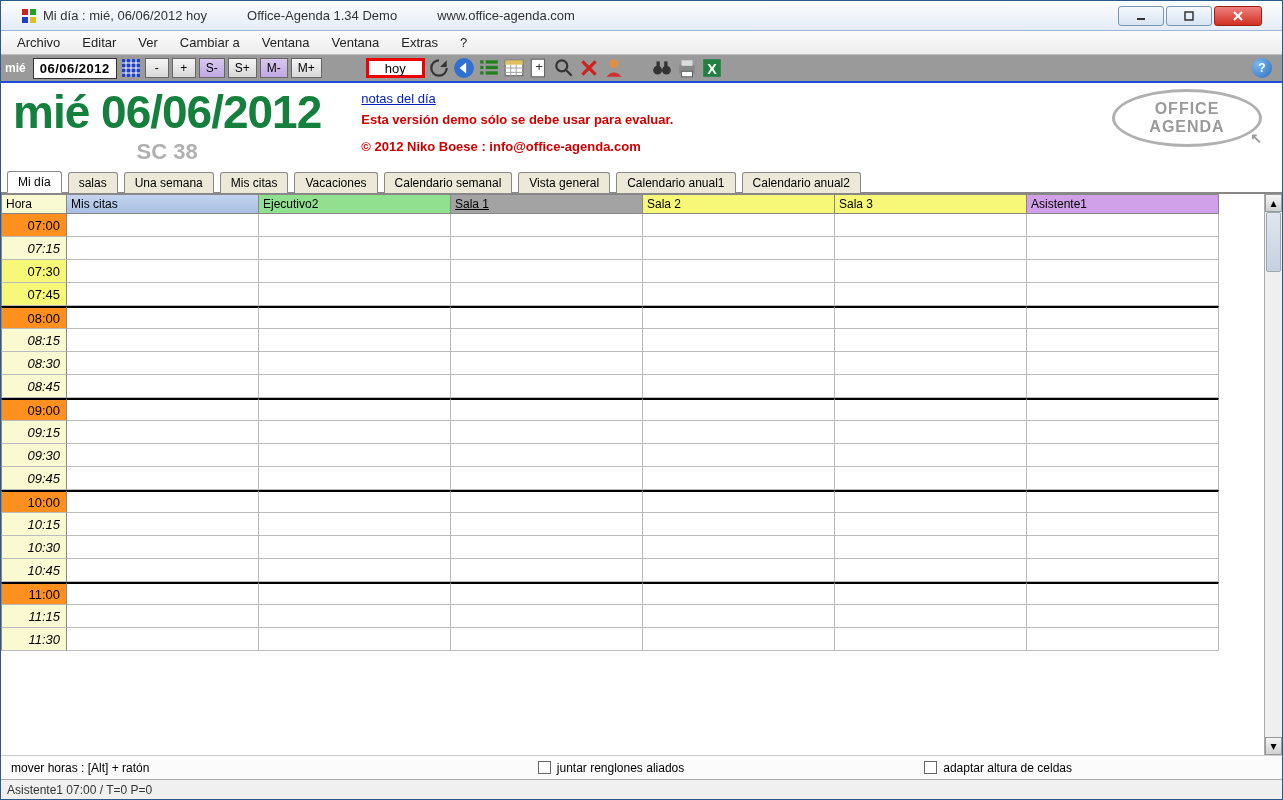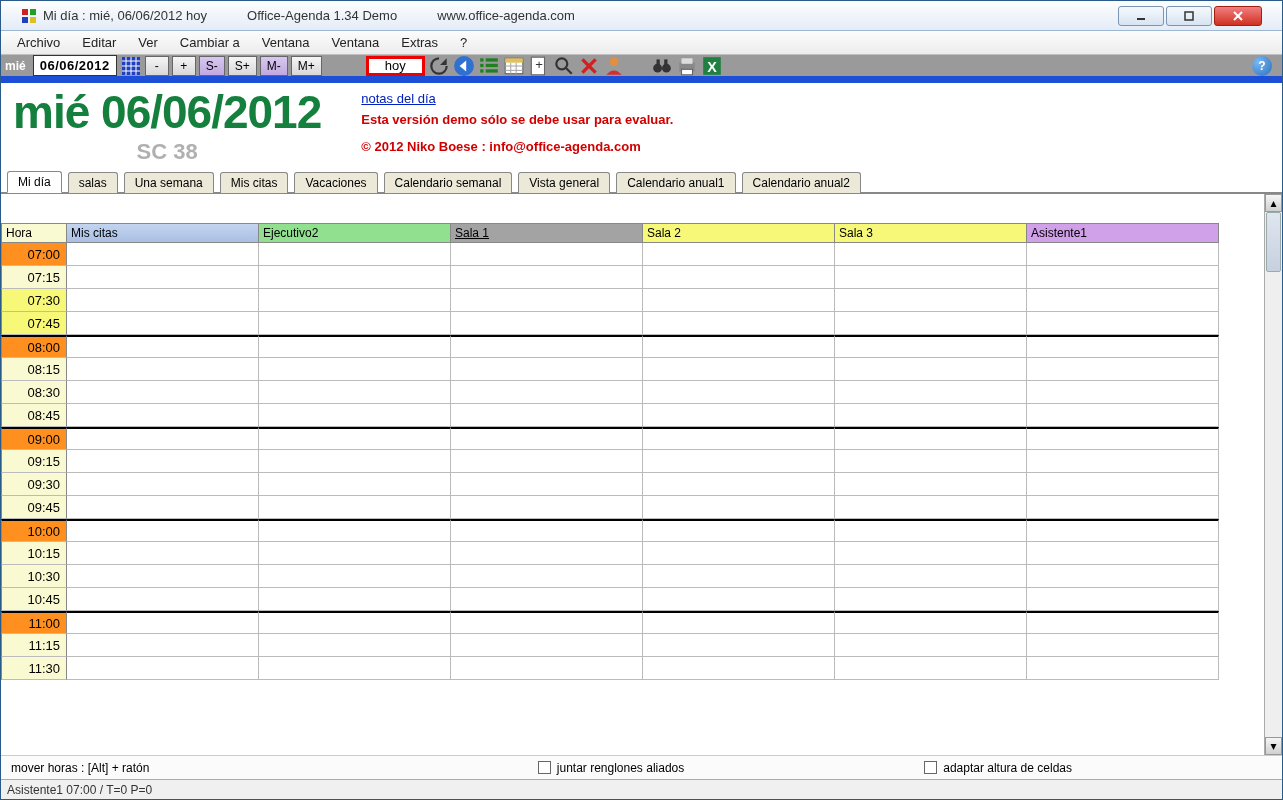--- a/index.html
+++ b/index.html
@@ -8,21 +8,21 @@
   .titlebar { height:30px; background:linear-gradient(#fdfefe,#e4ecf7); display:flex; align-items:center; padding:0 20px; border-bottom:1px solid #9db6d3; }
   .titlebar .icon { width:16px; height:16px; margin-right:6px; display:inline-block; }
   .titlebar .title-text { font-size:13px; color:#333; }
   .titlebar .title-seg { margin-right:40px; }
   .winbtns { margin-left:auto; display:flex; gap:2px; }
   .winbtn { width:46px; height:20px; border:1px solid #7a94b3; border-radius:3px; background:linear-gradient(#f6f9fd,#d7e4f2); display:flex; align-items:center; justify-content:center; cursor:pointer; }
   .winbtn.close { background:linear-gradient(#f08080,#d03020); border-color:#a02010; color:#fff; width:48px; }
   .winbtn svg { width:12px; height:12px; }
   .menubar { height:24px; background:linear-gradient(#fcfcfc,#ececec); border-bottom:1px solid #c0c0c0; display:flex; align-items:center; padding:0 6px; gap:2px; }
   .menubar .menu-item { padding:3px 10px; cursor:pointer; font-size:13px; color:#222; }
-  .toolbar { height:28px; background:#9a9a9a; display:flex; align-items:center; padding:0 4px; gap:3px; border-bottom:7px solid #1d4ed8; }
+  .toolbar { height:28px; background:#9a9a9a; display:flex; align-items:center; padding:0 4px; gap:3px; border-bottom:2px solid #1d4ed8; }
   .tb-label { color:#fff; font-weight:bold; margin-right:4px; font-size:12px; }
   .tb-date { background:#fff; border:1px solid #333; padding:2px 6px; font-weight:bold; font-family:Arial; font-size:13px; letter-spacing:0.5px; }
   .tb-grid-icon { width:18px; height:18px; }
   .tb-btn { height:20px; min-width:24px; border:1px solid #666; background:linear-gradient(#f5f5f5,#d8d8d8); display:flex; align-items:center; justify-content:center; padding:0 6px; font-size:12px; cursor:pointer; }
   .tb-btn.purple { background:linear-gradient(#d8c8f0,#c0a8e0); }
   .tb-btn.hoy { background:#fff; border:3px solid #e00; padding:2px 16px; font-size:13px;margin-left:41px; }
   .tb-ico { width:22px; height:22px; display:flex; align-items:center; justify-content:center; cursor:pointer; }
   .tb-spacer { width:20px; }
   .tb-help { margin-left:auto; width:20px; height:20px; border-radius:50%; background:radial-gradient(circle at 30% 30%, #7ab8f0, #2a70c0); color:#fff; display:flex; align-items:center; justify-content:center; font-weight:bold; cursor:pointer; margin-right:6px; }
   .header-area { display:flex; padding:6px 10px 4px 12px; align-items:flex-start; }
@@ -32,39 +32,39 @@
   .notes-link { color:#0020c0; text-decoration:underline; cursor:pointer; }
   .notes-red { color:#d00000; font-weight:bold; }
   .logo { margin-left:auto; margin-right:10px; }
   .logo-oval { width:150px; height:58px; border:3px solid #b0b0b0; border-radius:50%; display:flex; flex-direction:column; align-items:center; justify-content:center; color:#9a9a9a; font-weight:bold; font-size:16px; letter-spacing:1px; position:relative; }
   .logo-oval .arrow { position:absolute; right:-4px; bottom:-2px; font-size:14px; color:#9a9a9a; }
   .tabs { display:flex; align-items:flex-end; padding:0 6px; height:24px; border-bottom:1px solid #888; }
   .tab { border:1px solid #888; border-bottom:none; padding:3px 10px; background:#ece9d8; margin-right:6px; font-size:12px; cursor:pointer; border-radius:3px 3px 0 0; position:relative; top:1px; }
   .tab.active { background:#fff; border-bottom:1px solid #fff; }
   .grid-wrap { flex:1; position:relative; overflow:hidden; border-top:1px solid #888; display:flex; }
   .grid { flex:1; overflow:hidden; }
-  .col-headers { display:flex; height:20px;margin-top:29px; }
+  .col-headers { display:flex; height:20px; }
   .col-h { border:1px solid #888; border-left:none; font-size:12px; padding:2px 4px; display:flex; align-items:center; }
   .col-h:first-child { border-left:1px solid #888; }
   .ch-hora { width:66px; background:#fafad2; }
   .ch-1 { width:192px; background:linear-gradient(#c3d4ef,#a9bfe3); }
   .ch-2 { width:192px; background:#90e090; }
   .ch-3 { width:192px; background:#a3a3a3;text-decoration:underline; }
   .ch-4 { width:192px; background:#f8f878; }
   .ch-5 { width:192px; background:#f8f878; }
   .ch-6 { width:192px; background:#d0a0e8; }
   .rows { }
   .row { display:flex; height:23px; }
   .row.hour-top .cell { border-top:2px solid #000; }
   .cell { border-right:1px solid #bbb; border-bottom:1px solid #bbb; }
   .cell.time { width:66px; text-align:right; padding-right:6px; font-size:13px; border-left:1px solid #888; border-right:1px solid #888; display:flex; align-items:center; justify-content:flex-end; }
   .cell.c { width:192px; }
   .time-orange { background:#ff9020; color:#000; }
   .time-yellow { background:#f8f878; }
-  .time-ly { background:#fafad2; }
+  .time-ly { background:#fafad2;font-style:italic; }
   .vscroll { width:18px; background:#e8e8e8; border-left:1px solid #aaa; display:flex; flex-direction:column; }
   .vscroll .sb-btn { height:18px; background:linear-gradient(#f5f5f5,#d0d0d0); border:1px solid #999; display:flex; align-items:center; justify-content:center; cursor:pointer; }
   .vscroll .sb-track { flex:1; background:#efefef; position:relative; }
   .vscroll .sb-thumb { position:absolute; top:0; left:1px; right:1px; height:60px; background:linear-gradient(#e0e6ef,#c6d0df); border:1px solid #9aa; border-radius:2px; }
   .bottom-opts { height:24px; display:flex; align-items:center; padding:0 10px; gap:80px; border-top:1px solid #ccc; background:#fbfbfb; font-size:12px; }
   .bottom-opts .hint { flex:0 0 auto; }
   .chk { display:flex; align-items:center; gap:6px; }
   .chk-box { width:13px; height:13px; border:1px solid #666; background:#fff; display:inline-block; }
   .statusbar { height:20px; border-top:1px solid #aaa; background:#f0f0f0; padding:0 6px; display:flex; align-items:center; font-size:12px; color:#333; }
 </style>
@@ -228,20 +228,27 @@
     <div>
       <div class="big-date">mié 06/06/2012</div>
       <div class="sc">SC 38</div>
     </div>
     <div class="notes-area">
       <div><span class="notes-link">notas del día</span></div>
       <div class="notes-red">Esta versión demo sólo se debe usar para evaluar.</div>
       <div style="height:6px"></div>
       <div class="notes-red">© 2012 Niko Boese : info@office-agenda.com</div>
     </div>
+    <div class="logo">
+      <div class="logo-oval">
+        <span>OFFICE</span>
+        <span>AGENDA</span>
+        <span class="arrow">↖</span>
+      </div>
+    </div>
   </div>
 
   <div class="tabs">
     <span class="tab active">Mi día</span>
     <span class="tab">salas</span>
     <span class="tab">Una semana</span>
     <span class="tab">Mis citas</span>
     <span class="tab">Vacaciones</span>
     <span class="tab">Calendario semanal</span>
     <span class="tab">Vista general</span>

